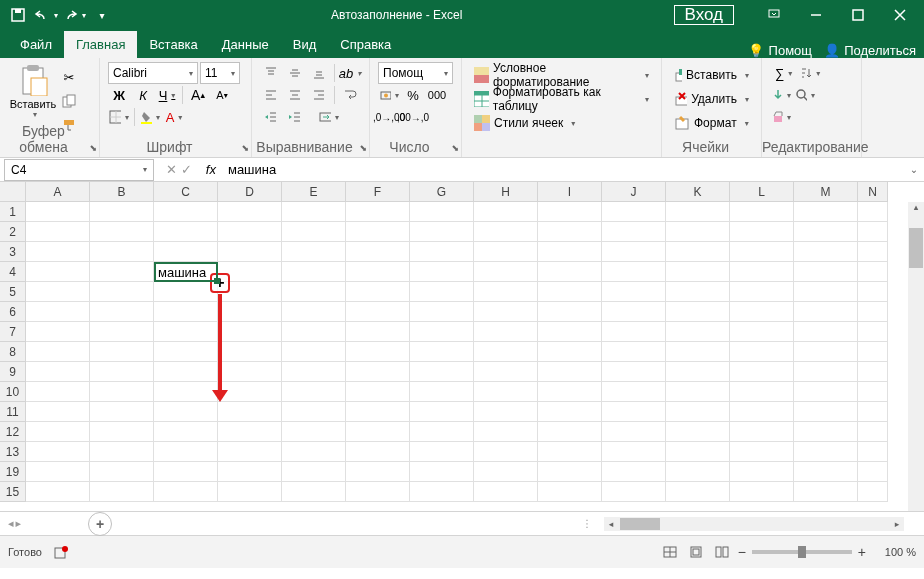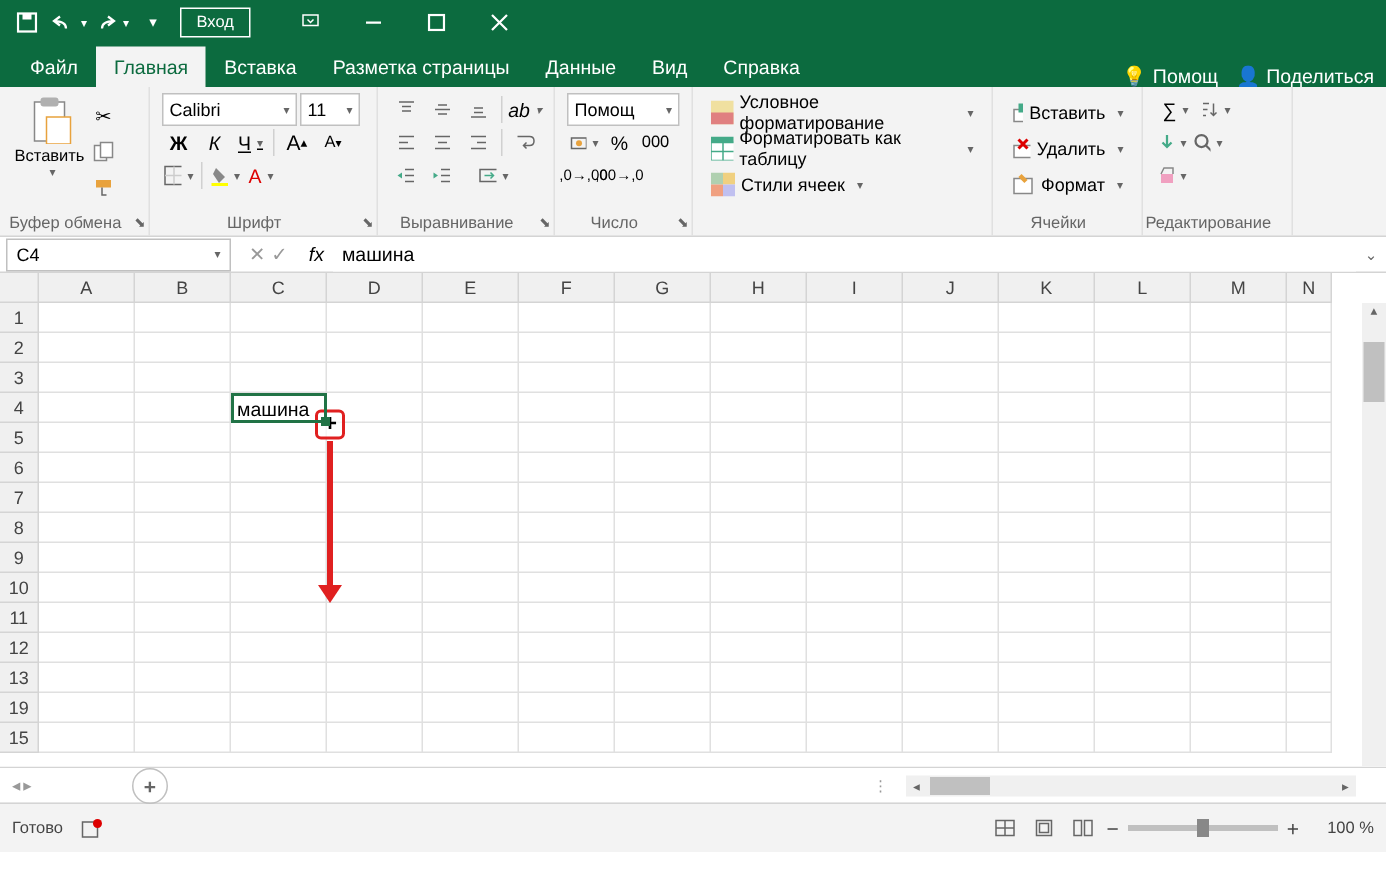--- a/index.html
+++ b/index.html
@@ -3,29 +3,29 @@
 <meta charset="utf-8">
 <style>
 * { box-sizing: border-box; margin: 0; padding: 0; font-family: 'Segoe UI', Tahoma, sans-serif; }
 body { width: 924px; height: 579px; background: #fff; overflow: hidden; position: relative; }
 .titlebar { height: 30px; background: #0c6b3f; display: flex; align-items: center; color: #fff; font-size: 12px; }
 .qat { display: flex; align-items: center; gap: 4px; padding: 0 6px; }
 .qat-btn { width: 24px; height: 24px; display: flex; align-items: center; justify-content: center; }
 .title-center { flex: 1; text-align: center; }
 .win-btns { display: flex; align-items: center; gap: 2px; padding-right: 4px; }
 .win-btn { width: 40px; height: 28px; display: flex; align-items: center; justify-content: center; font-size: 12px; }
-.login-btn { border: 1px solid #fff; padding: 2px 10px; margin-right: 20px; height: 20px; display: flex; align-items: center; font-size: 11px; }
+.login-btn { border: 1px solid #fff; padding: 2px 10px; margin-right: 20px; height: 20px; display: flex; align-items: center; font-size: 17px; }
 .tabs { height: 28px; background: #0c6b3f; display: flex; align-items: flex-end; padding-left: 8px; }
 .tab { color: #fff; padding: 6px 12px; font-size: 13px; cursor: pointer; }
 .tab.active { background: #f3f3f3; color: #0c6b3f; }
 .tab-right { margin-left: auto; display: flex; align-items: center; padding-right: 8px; gap: 12px; }
 .tab-right .rlink { color: #fff; font-size: 13px; display: flex; align-items: center; gap: 4px; }
 .ribbon { height: 100px; background: #f3f3f3; border-bottom: 1px solid #d4d4d4; display: flex; }
 .group { border-right: 1px solid #e0e0e0; padding: 4px 8px; display: flex; flex-direction: column; position: relative; }
-.group-label { font-size: 11px; color: #666; text-align: center; position: absolute; bottom: 2px; left: 0; right: 12px; }
+.group-label { font-size: 14px; color: #666; text-align: center; position: absolute; bottom: 2px; left: 0; right: 12px; }
 .group-launcher { position: absolute; bottom: 4px; right: 2px; font-size: 9px; color: #666; }
 .big-btn { display: flex; flex-direction: column; align-items: center; width: 50px; padding: 2px; }
 .big-btn .icon { width: 32px; height: 32px; margin-bottom: 2px; }
 .big-btn .lbl { font-size: 11px; text-align: center; }
 .small-row { display: flex; align-items: center; gap: 2px; height: 22px; }
 .small-btn { width: 22px; height: 22px; display: flex; align-items: center; justify-content: center; font-size: 13px; border: 1px solid transparent; }
 .combo { height: 22px; border: 1px solid #c0c0c0; background: #fff; font-size: 12px; padding: 0 4px; display: flex; align-items: center; justify-content: space-between; }
 .arrow { font-size: 8px; color: #666; margin-left: 4px; }
 .ribbon-body { display: flex; flex-direction: column; height: 78px; }
 .style-btn { height: 22px; display: flex; align-items: center; font-size: 12px; padding: 0 4px; gap: 4px; }
@@ -88,20 +88,21 @@
         <span class="arrow" style="color:#fff">▾</span>
       </div>
     <div class="qat-btn">
         <svg width="16" height="14">
           <path d="M10 3 L14 6 L10 9 M14 6 Q6 6 6 11" fill="none" stroke="#fff" stroke-width="1.5"></path>
         </svg>
         <span class="arrow" style="color:#fff">▾</span>
       </div>
     <div class="qat-btn" style="color:#fff;font-size:10px">▾</div>
   </div>
+  <div class="title-center">Автозаполнение - Excel</div>
   <div class="login-btn">Вход</div>
   <div class="win-btns">
     <div class="win-btn">
         <svg width="14" height="14">
           <rect x="2" y="2" width="10" height="7" fill="none" stroke="#fff"></rect>
           <path d="M5 5 L7 7 L9 5" fill="none" stroke="#fff"></path>
         </svg>
       </div>
     <div class="win-btn">
         <svg width="12" height="12">
@@ -118,21 +119,20 @@
           <path d="M1 1 L11 11 M11 1 L1 11" stroke="#fff" stroke-width="1.5"></path>
         </svg>
       </div>
   </div>
 </div>
 
 <div class="tabs">
   <div class="tab">Файл</div>
   <div class="tab active">Главная</div>
   <div class="tab">Вставка</div>
-  <div class="tab">Разметка страницы</div>
   <div class="tab">Данные</div>
   <div class="tab">Вид</div>
   <div class="tab">Справка</div>
   <div class="tab-right">
     <div class="rlink">
         <span>💡</span>
         <span>Помощ</span>
       </div>
     <div class="rlink">
         <span>👤</span>

